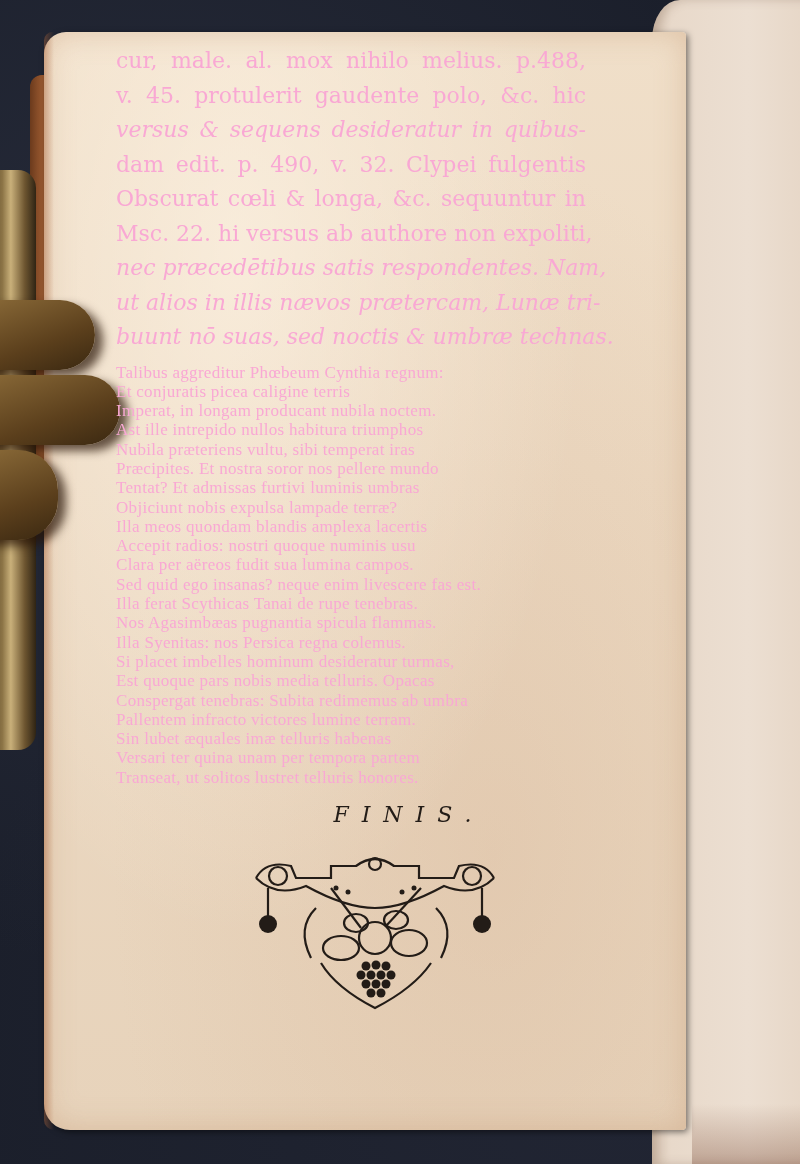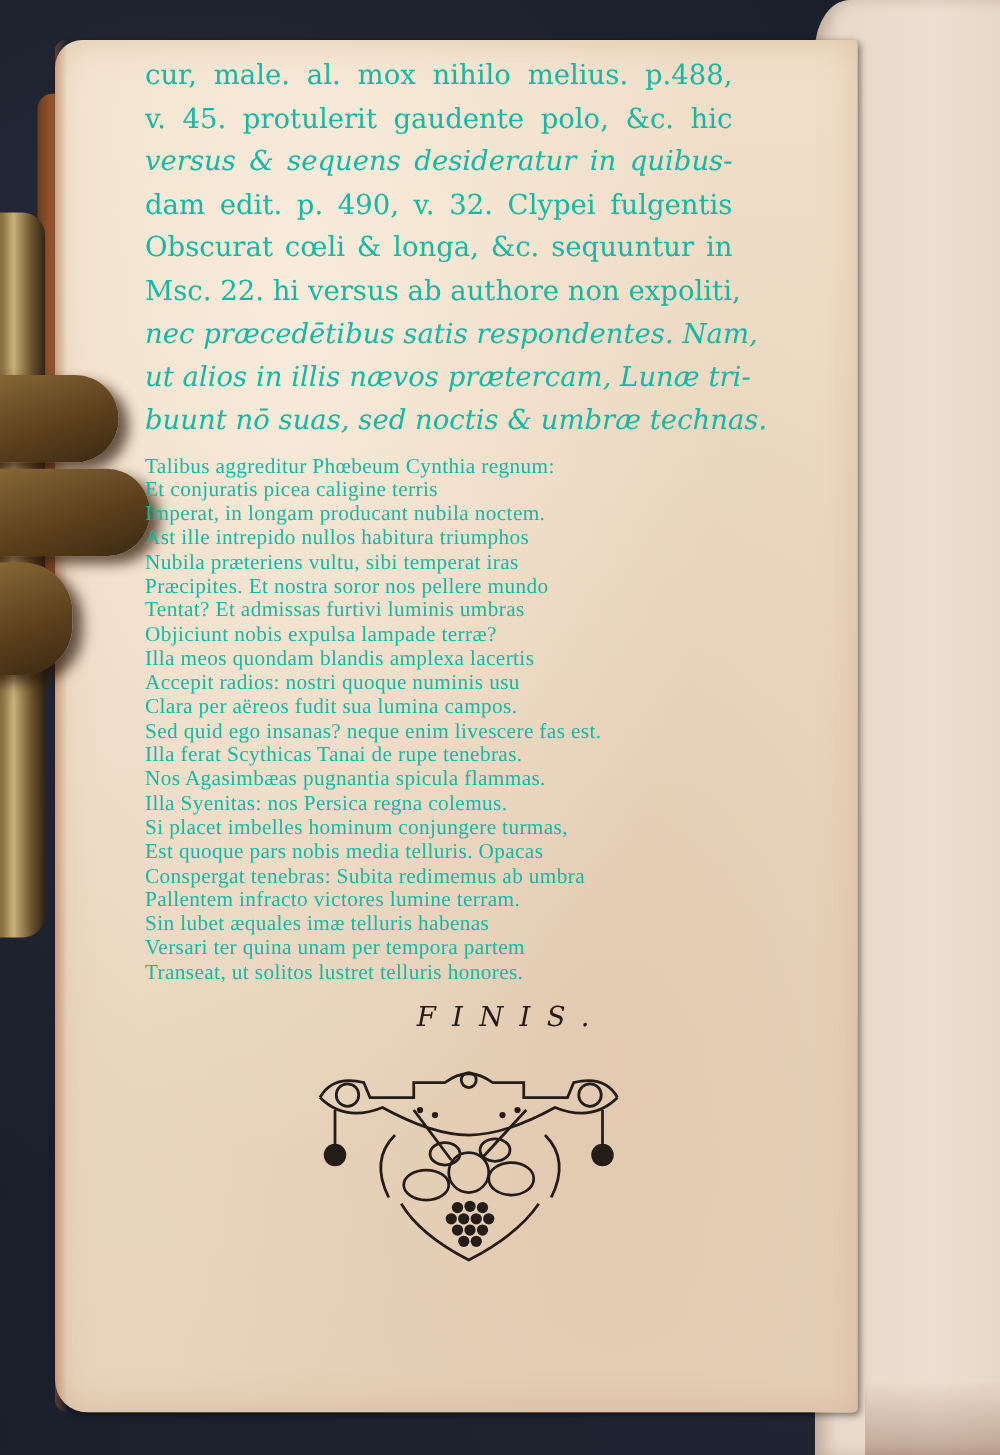--- a/index.html
+++ b/index.html
@@ -56,21 +56,21 @@
     position: absolute; background: linear-gradient(160deg, #8a6a38, #5b3f1c 60%, #3a2811);
     border-radius: 0 40px 40px 0;
     box-shadow: 8px 6px 10px rgba(40,20,5,0.7);
   }
   .brass .l1 { left: 0; top: 130px; width: 115px; height: 70px; }
   .brass .l2 { left: 0; top: 205px; width: 140px; height: 70px; }
   .brass .l3 { left: 0; top: 280px; width: 78px; height: 90px; }
 
   .text-block {
     position: absolute; left: 116px; top: 44px; width: 470px;
-    color: #14b8a6;
+    color: #f9a8d4;
   }
   .prose {
     font-family: "DejaVu Serif", serif;
     font-size: 22px; line-height: 34.5px;
     text-align: justify; text-align-last: justify;
   }
   .prose .line { display: block; white-space: nowrap; text-align-last: justify; text-align: justify; }
   .prose .line:last-child { margin-bottom: 0; }
   .verse {
     margin-top: 8px;
@@ -123,21 +123,21 @@
     <span class="line">Præcipites. Et nostra soror nos pellere mundo</span>
     <span class="line">Tentat? Et admissas furtivi luminis umbras</span>
     <span class="line">Objiciunt nobis expulsa lampade terræ?</span>
     <span class="line">Illa meos quondam blandis amplexa lacertis</span>
     <span class="line">Accepit radios: nostri quoque numinis usu</span>
     <span class="line">Clara per aëreos fudit sua lumina campos.</span>
     <span class="line">Sed quid ego insanas? neque enim livescere fas est.</span>
     <span class="line">Illa ferat Scythicas Tanai de rupe tenebras.</span>
     <span class="line">Nos Agasimbæas pugnantia spicula flammas.</span>
     <span class="line">Illa Syenitas: nos Persica regna colemus.</span>
-    <span class="line">Si placet imbelles hominum conjungere turmas,</span>
+    <span class="line">Si placet imbelles hominum desideratur turmas,</span>
     <span class="line">Est quoque pars nobis media telluris. Opacas</span>
     <span class="line">Conspergat tenebras: Subita redimemus ab umbra</span>
     <span class="line">Pallentem infracto victores lumine terram.</span>
     <span class="line">Sin lubet æquales imæ telluris habenas</span>
     <span class="line">Versari ter quina unam per tempora partem</span>
     <span class="line">Transeat, ut solitos lustret telluris honores.</span>
   </div>
 </div>
 
 <div class="finis">FINIS.</div>

